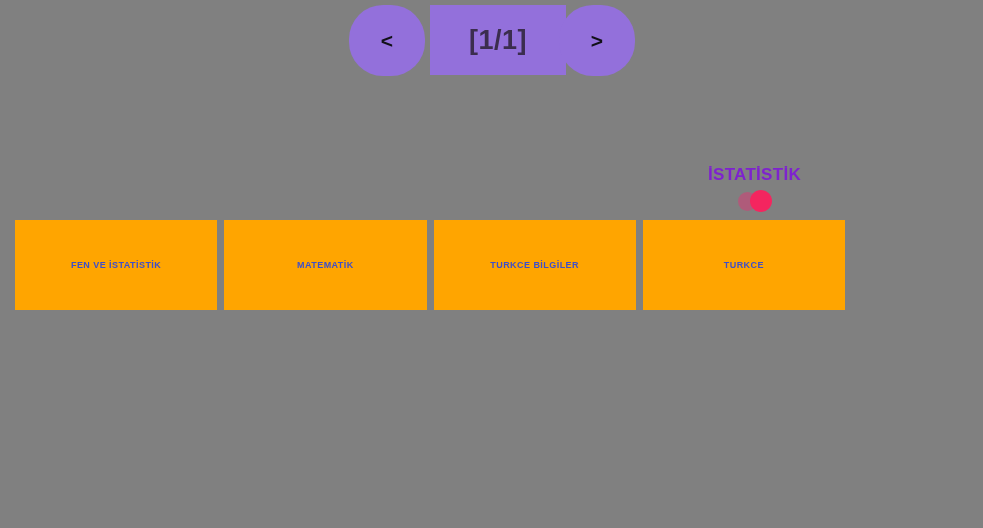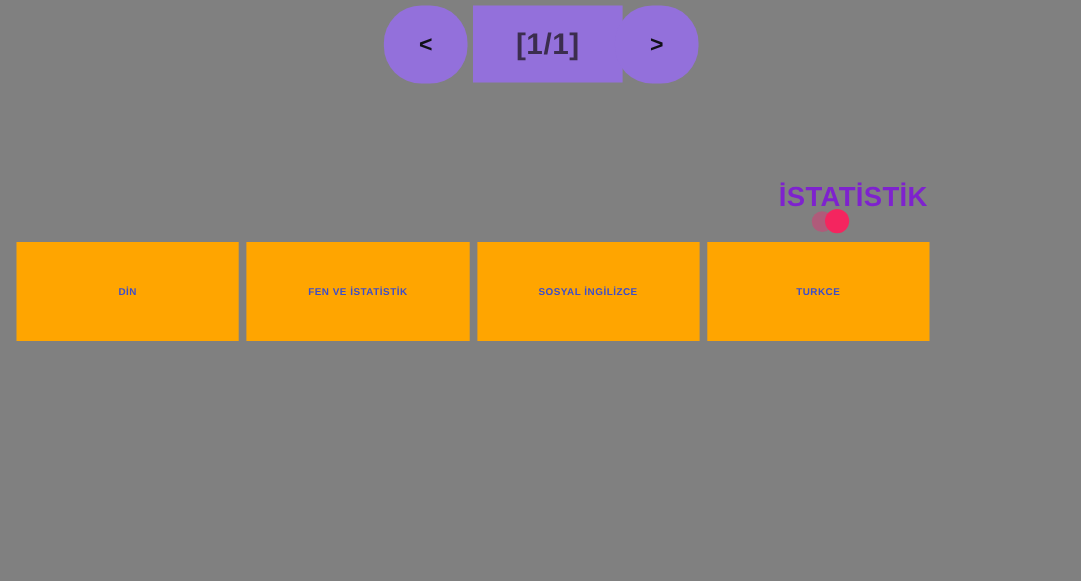--- a/index.html
+++ b/index.html
@@ -73,21 +73,21 @@
     user-select: none;
   }
 
   
   .stat-heading {
     position: absolute;
     left: 708px;
     top: 165px;
     color: #7E22CE;
     font-family: "Liberation Sans", sans-serif;
-    font-size: 25px;
+    font-size: 17px;
     font-weight: bold;
     letter-spacing: 0.3px;
     white-space: nowrap;
   }
   .dot-group {
     position: absolute;
     left: 738px;
     top: 190px;
     width: 44px;
     height: 22px;
@@ -156,32 +156,32 @@
 
   <div class="stat-heading">İSTATİSTİK</div>
 
   <div class="dot-group">
     <span class="dot ghost"></span>
     <span class="dot solid"></span>
   </div>
 
   <div class="card-row">
 
-    <div class="subject-card">
-      <span class="label">DİN</span>
-    </div>
 
     <div class="subject-card">
       <span class="label">FEN VE İSTATİSTİK</span>
     </div>
 
 
+    <div class="subject-card">
+      <span class="label">MATEMATİK</span>
+    </div>
 
     <div class="subject-card">
-      <span class="label">SOSYAL İNGİLİZCE</span>
+      <span class="label">TURKCE BİLGİLER</span>
     </div>
 
     <div class="subject-card">
       <span class="label">TURKCE</span>
     </div>
 
   </div>
 
 </div>
 

